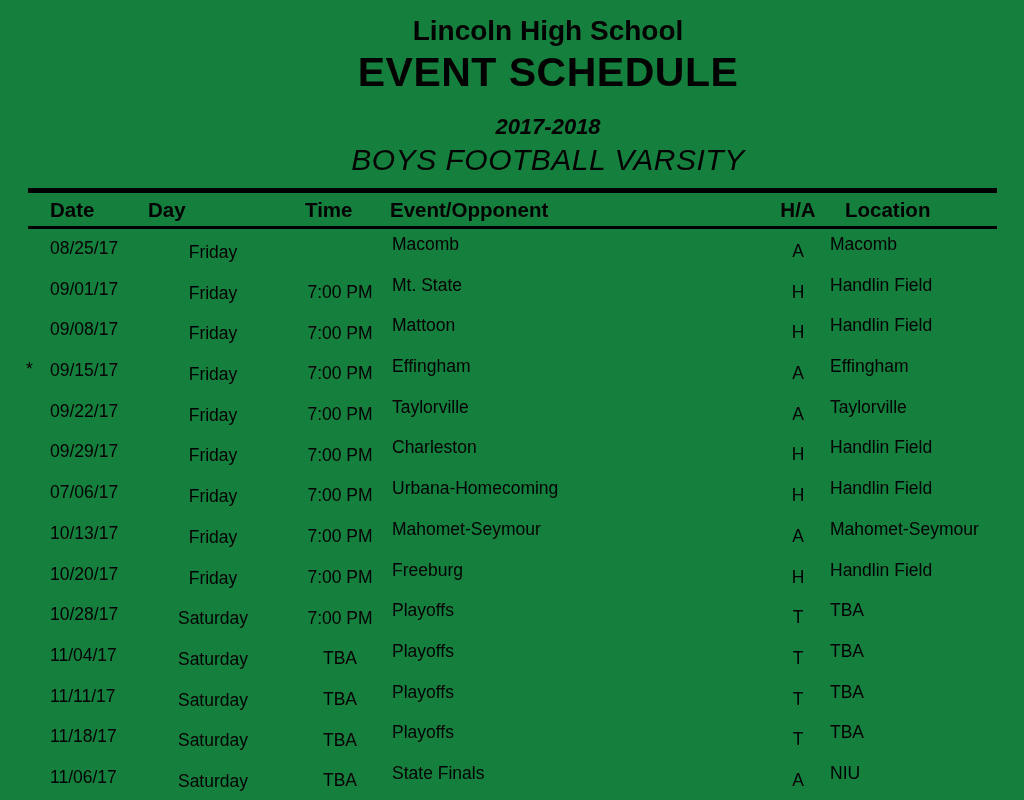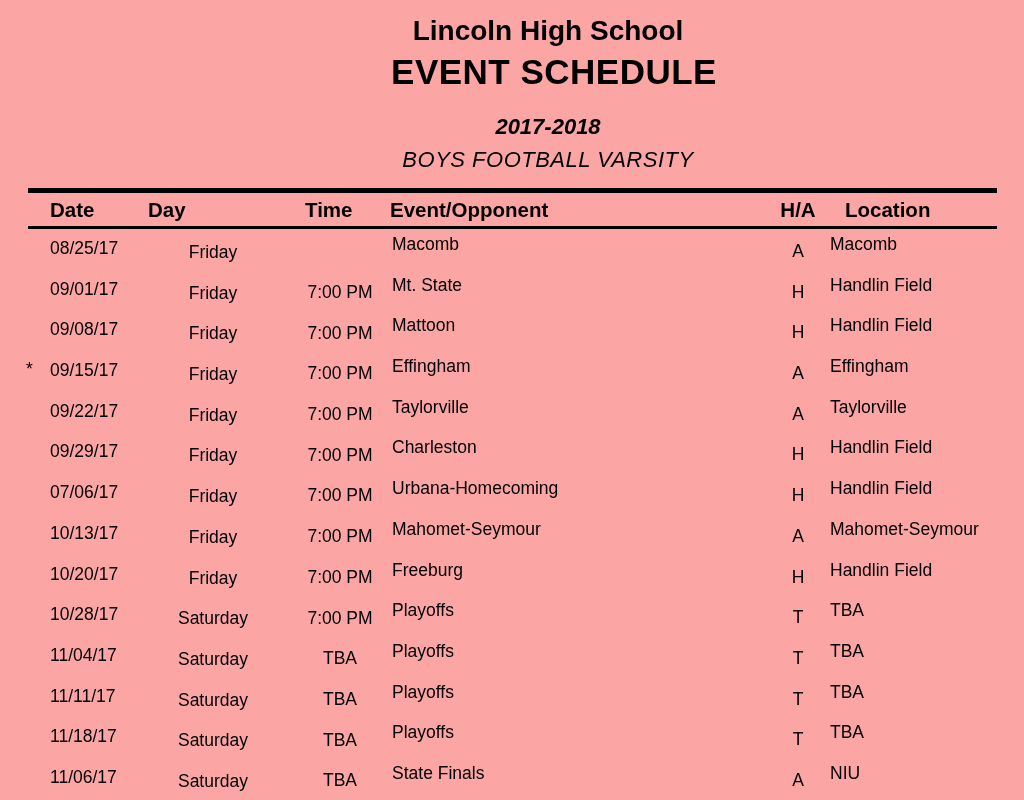--- a/index.html
+++ b/index.html
@@ -1,53 +1,53 @@
 <!DOCTYPE html>
 <html><head>
 <meta charset="utf-8">
 <style>
   html, body { margin: 0; padding: 0; }
   .page {
     position: relative;
     width: 1024px;
     height: 800px;
-    background: #fca5a5;
+    background: #15803d;
     color: #000000;
     font-family: "Liberation Sans", sans-serif;
     overflow: hidden;
   }
 
   
   .titles {
     position: absolute;
     left: 98px;
     top: 0;
     width: 900px;
     text-align: center;
   }
   .school-name {
     position: absolute;
     left: 0; top: 14px; width: 100%;
     font-size: 28px; font-weight: bold; line-height: 34px;
   }
   .doc-title {
     position: absolute;
-    left: 6px; top: 52px; width: 100%;
-    font-size: 35px; font-weight: bold; line-height: 40px;
+    left: 0; top: 52px; width: 100%;
+    font-size: 41px; font-weight: bold; line-height: 40px;
     letter-spacing: 0.5px;
   }
   .season {
     position: absolute;
     left: 0; top: 114px; width: 100%;
     font-size: 22px; font-weight: bold; font-style: italic; line-height: 26px;
   }
   .subtitle {
     position: absolute;
     left: 0; top: 142px; width: 100%;
-    font-size: 22px; font-style: italic; line-height: 36px;
+    font-size: 30px; font-style: italic; line-height: 36px;
     letter-spacing: 0.5px;
   }
 
   
   .rule-top {
     position: absolute; left: 28px; top: 188px;
     width: 969px; height: 5px; background: #000000;
   }
   .rule-mid {
     position: absolute; left: 28px; top: 226px;

